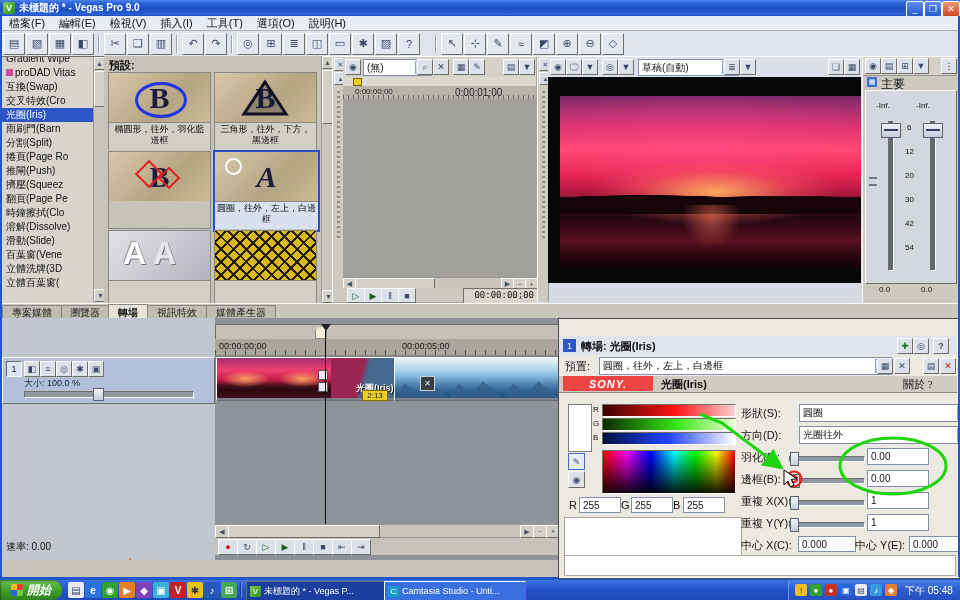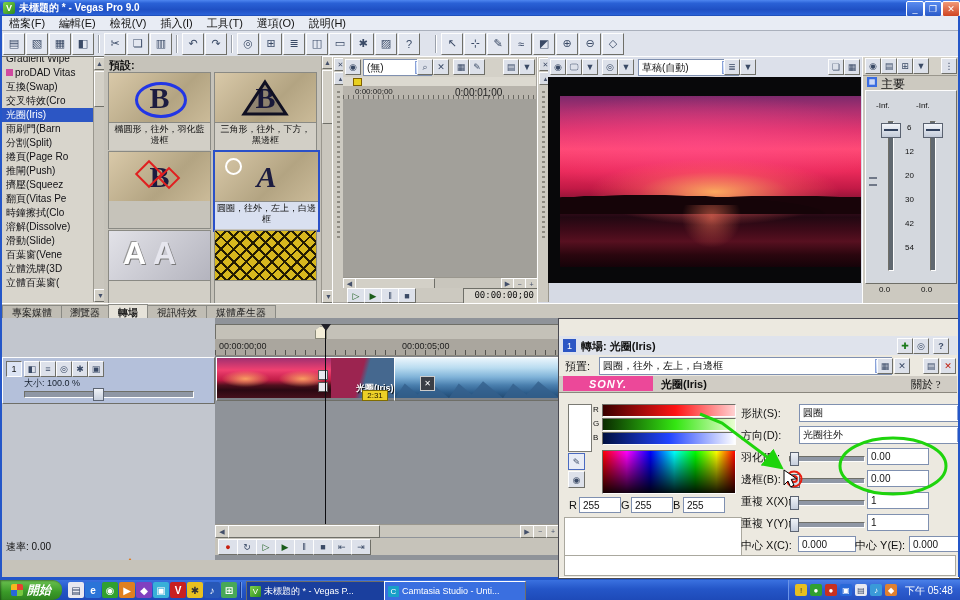--- a/index.html
+++ b/index.html
@@ -112,21 +112,21 @@
       <div class="trans-item">Gradient Wipe</div>
       <div class="trans-item"><span style="display:inline-block;width:7px;height:7px;background:#d04aa0;margin-right:2px;"></span><span>proDAD Vitas</span></div>
       <div class="trans-item">互換(Swap)</div>
       <div class="trans-item">交叉特效(Cro</div>
       <div class="trans-item sel">光圈(Iris)</div>
       <div class="trans-item">雨刷門(Barn</div>
       <div class="trans-item">分割(Split)</div>
       <div class="trans-item">捲頁(Page Ro</div>
       <div class="trans-item">推閘(Push)</div>
       <div class="trans-item">擠壓(Squeez</div>
-      <div class="trans-item">翻頁(Vitas Pe</div>
+      <div class="trans-item">翻頁(Page Pe</div>
       <div class="trans-item">時鐘擦拭(Clo</div>
       <div class="trans-item">溶解(Dissolve)</div>
       <div class="trans-item">滑動(Slide)</div>
       <div class="trans-item">百葉窗(Vene</div>
       <div class="trans-item">立體洗牌(3D</div>
       <div class="trans-item">立體百葉窗(</div>
     </div>
     <div class="abs" style="right:0;top:0;width:11px;height:245px;background:#c9c6bd;border-left:1px solid #9a978e;">
       <div class="cc sb-btn bo" style="height:11px;">▲</div>
       <div class="bo" style="height:34px;background:#d3d0c7;margin-top:1px;"></div>
@@ -344,21 +344,21 @@
       <span class="abs thumb-blue" style="left:54px;top:0;width:54px;height:40px;border-right:1px solid #445;">
           <span class="mtn"></span>
         </span>
       <span class="abs thumb-blue" style="left:108px;top:0;width:56px;height:40px;">
           <span class="mtn"></span>
         </span>
     </div>
     <span class="abs" style="left:103px;top:14px;width:8px;height:8px;background:#e8e8ee;border:1px solid #555;"></span>
     <span class="abs" style="left:103px;top:26px;width:8px;height:8px;background:#e8e8ee;border:1px solid #555;"></span>
     <span class="abs lbl" style="left:141px;top:26px;color:#fff;font-size:9px;font-weight:bold;text-shadow:1px 1px 1px #000;">光圈(Iris)</span>
-    <span class="abs cc" style="left:147px;top:34px;width:24px;height:9px;background:#ecd028;color:#201800;font-size:8px;border:1px solid #806c00;">2:31</span>
+    <span class="abs cc" style="left:147px;top:34px;width:24px;height:9px;background:#ecd028;color:#201800;font-size:8px;border:1px solid #806c00;">2:13</span>
     <span class="abs cc" style="left:205px;top:20px;width:13px;height:13px;background:#3a3e46;border:1px solid #ccc;color:#fff;font-size:8px;">✕</span>
   </div>
   <span class="abs" style="left:110px;top:6px;width:1px;height:226px;background:#0c0c10;"></span>
   <span class="abs" style="left:106px;top:6px;width:0;height:0;border-left:5px solid transparent;border-right:5px solid transparent;border-top:7px solid #202028;"></span>
   <div class="abs" style="left:0;top:206px;width:343px;height:12px;background:#c9c6bd;border-top:1px solid #9a978e;">
     <span class="abs cc sb-btn bo" style="left:0;width:12px;height:11px;">◀</span>
     <span class="abs bo" style="left:13px;width:150px;height:11px;background:#d3d0c7;"></span>
     <span class="abs cc sb-btn bo" style="left:305px;width:12px;height:11px;">▶</span>
     <span class="abs cc sb-btn bo" style="left:318px;width:12px;height:11px;">−</span>
     <span class="abs cc sb-btn bo" style="left:331px;width:12px;height:11px;">+</span>
@@ -388,23 +388,23 @@
     <span class="abs combo" style="left:40px;top:2px;width:272px;height:16px;">
         <span>圓圈，往外，左上，白邊框</span>
         <span class="da">▼</span>
       </span>
     <span class="abs cc si bo" style="left:318px;top:3px;">▦</span>
     <span class="abs cc si bo" style="left:335px;top:3px;">✕</span>
     <span class="abs cc si bo" style="left:364px;top:3px;">▤</span>
     <span class="abs cc si bo" style="left:381px;top:3px;color:#c02010;">✕</span>
   </div>
   <div class="abs" style="left:0;top:57px;width:398px;height:16px;background:#d0ccc4;border-bottom:1px solid #8a877e;">
-    <span class="abs cc" style="left:4px;top:0;width:90px;height:15px;background:#ec4899;color:#fff;font-weight:bold;font-style:italic;font-size:11px;letter-spacing:1px;">SONY.</span>
+    <span class="abs cc" style="left:4px;top:0;width:90px;height:15px;background:#ef4444;color:#fff;font-weight:bold;font-style:italic;font-size:11px;letter-spacing:1px;">SONY.</span>
     <span class="abs lbl" style="left:102px;top:1px;font-weight:bold;">光圈(Iris)</span>
-    <span class="abs lbl" style="left:352px;top:1px;font-family:Liberation Serif, serif;">關於 ?</span>
+    <span class="abs lbl" style="left:344px;top:1px;font-family:Liberation Serif, serif;">關於 ?</span>
   </div>
 
   <span class="abs" style="left:9px;top:85px;width:22px;height:46px;background:#fff;border:1px solid #7a7a74;"></span>
   <span class="abs lbl" style="left:34px;top:86px;font-size:8px;">R</span>
   <span class="abs lbl" style="left:34px;top:100px;font-size:8px;">G</span>
   <span class="abs lbl" style="left:34px;top:114px;font-size:8px;">B</span>
   <span class="abs bi" style="left:43px;top:85px;width:132px;height:11px;background:linear-gradient(90deg,#3a0000,#ff1414 55%,#ffd2d2);"></span>
   <span class="abs bi" style="left:43px;top:99px;width:132px;height:11px;background:linear-gradient(90deg,#0a2a00,#34e612 55%,#eaffd2);"></span>
   <span class="abs bi" style="left:43px;top:113px;width:132px;height:11px;background:linear-gradient(90deg,#001040,#2244ff 50%,#ffffff);"></span>
   <span class="abs cc si" style="left:9px;top:134px;width:15px;height:15px;border:1px solid #4a6ac0;background:#e8ecf6;">✎</span>

